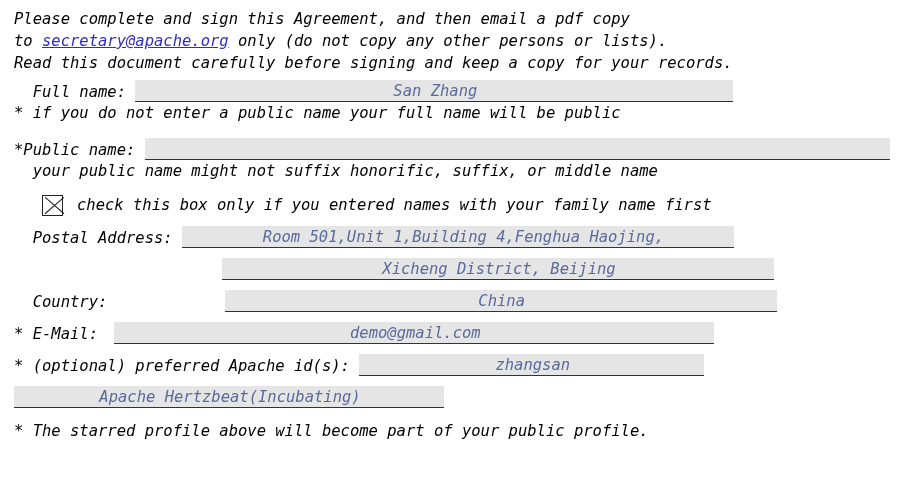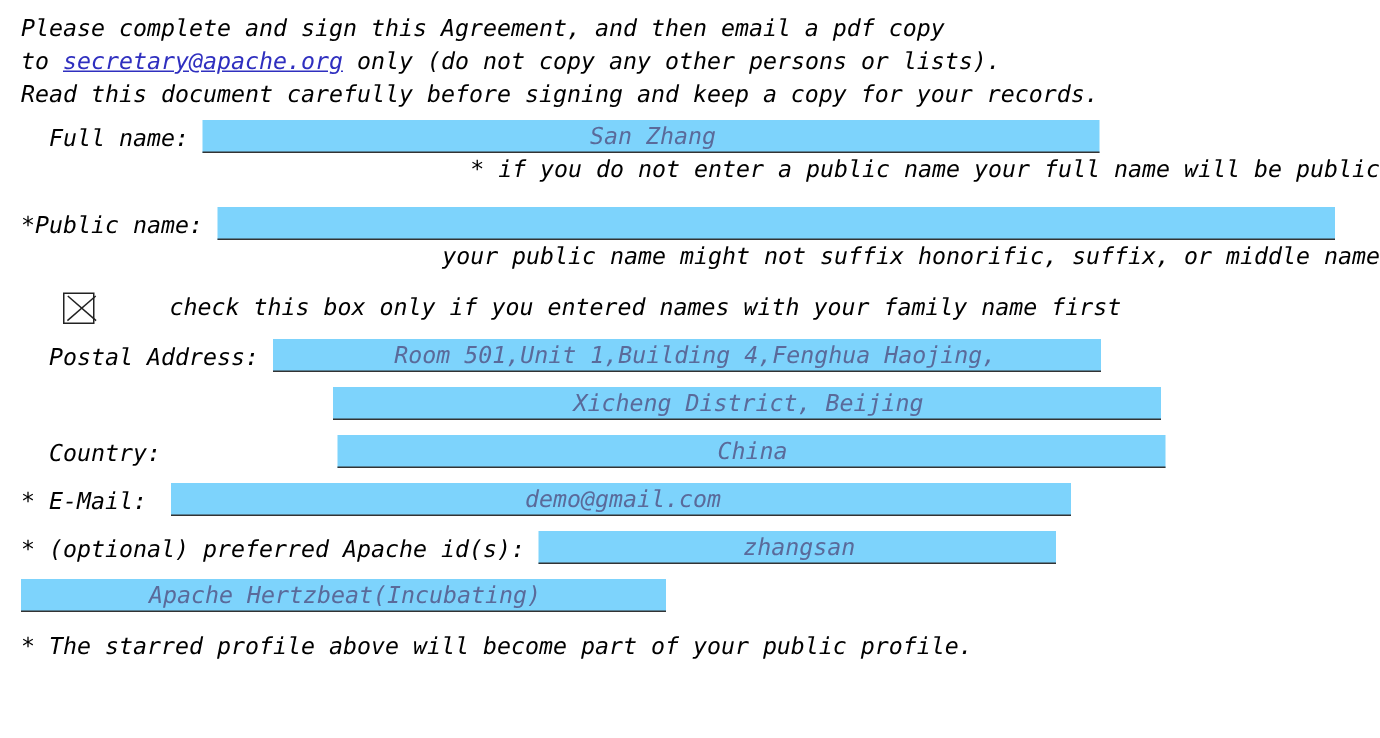--- a/index.html
+++ b/index.html
@@ -40,44 +40,42 @@
     text-align: center;
   }
   .label {
     white-space: pre;
     line-height: 1.3;
   }
   .note {
     margin-left: 14px;
     white-space: pre;
     line-height: 1.45;
-    text-align: right;
   }
   
   .field {
     position: relative;
     border-bottom: 1px solid #333333;
-    background: #7dd3fc;
+    background: #e5e5e5;
     color: #5a6a9a;
     font-family: "DejaVu Sans Mono", monospace;
     font-size: 15.5px;
     line-height: 1.35;
     padding: 1px 2px 1px 4px;
     white-space: pre;
     height: 22px;
     overflow: hidden;
   }
   .field.empty { color: transparent; }
 
   .cb-row {
     display: flex;
     align-items: center;
     margin-left: 42px;
     margin-top: 12px;
-    gap: 36px;
   }
   .checkbox {
     width: 21px; height: 21px;
     border: 1.6px solid #222;
     position: relative;
     margin-right: 14px;
     background: #fff;
   }
   .checkbox::before, .checkbox::after {
     content: "";

